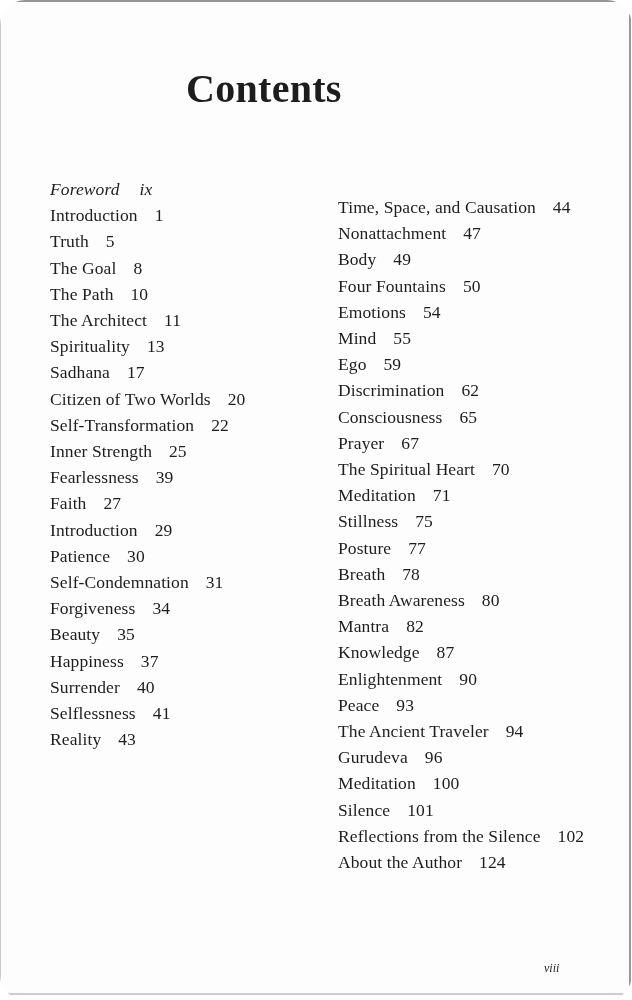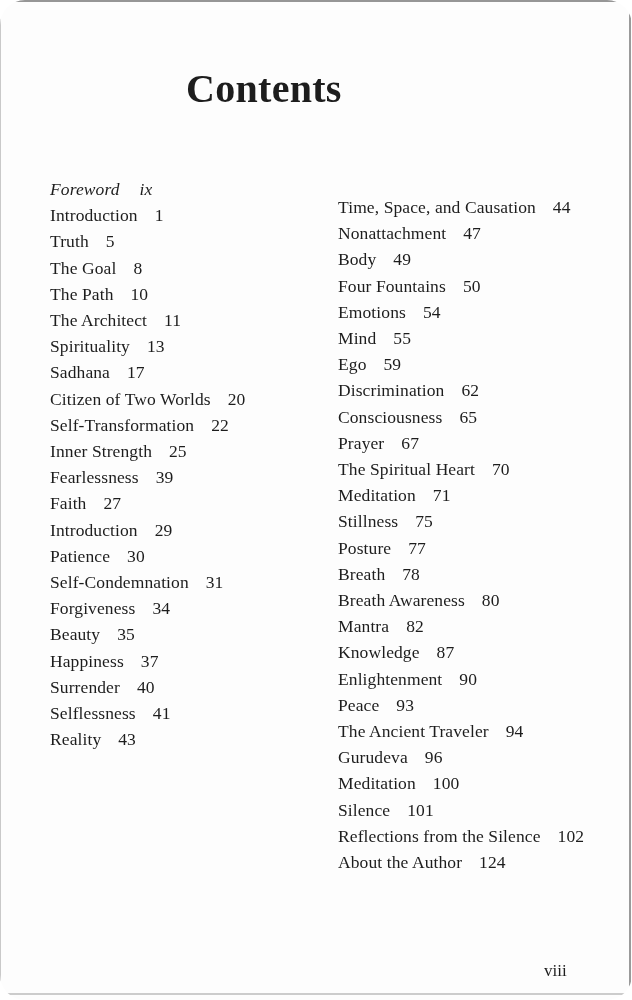--- a/index.html
+++ b/index.html
@@ -52,21 +52,22 @@
     letter-spacing: 0.1px;
   }
   .toc-page { margin-left: 17px; }
   .toc-entry.italic { font-style: italic; }
   .toc-entry.italic .toc-page { margin-left: 20px; }
 
   .folio {
     position: absolute;
     left: 544px;
     top: 961px;
-    font-size: 17px;
+    font-style: italic;
+    font-size: 12px;
     line-height: 1.2;
   }
 </style>
 </head>
 <body>
 
 <div class="page">
   <div class="edge edge-top"></div>
   <div class="edge edge-left"></div>
   <div class="edge edge-right"></div>

